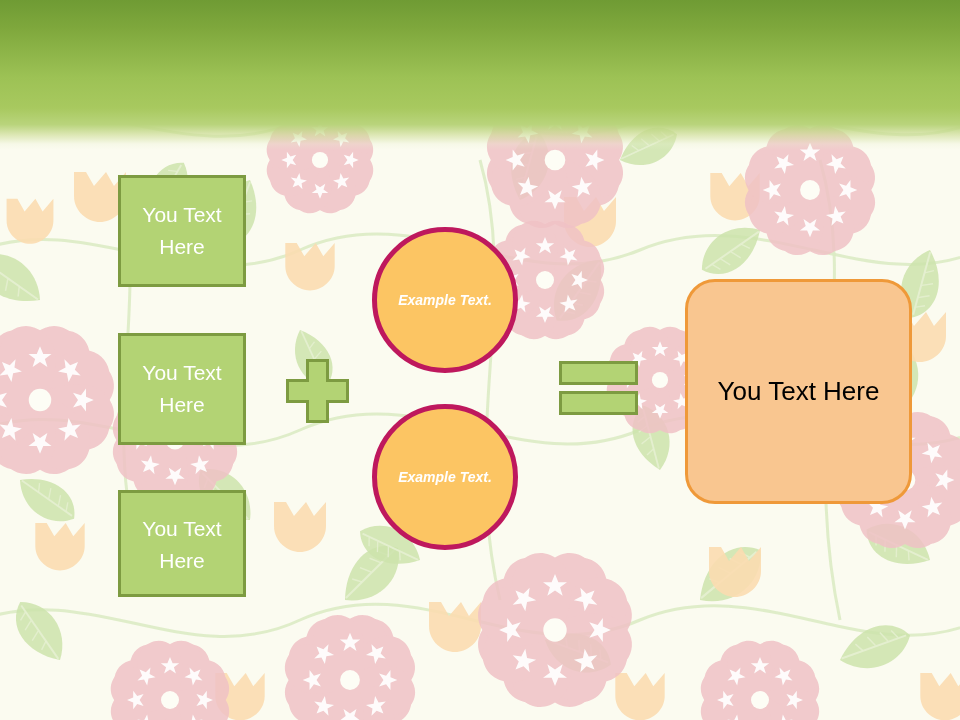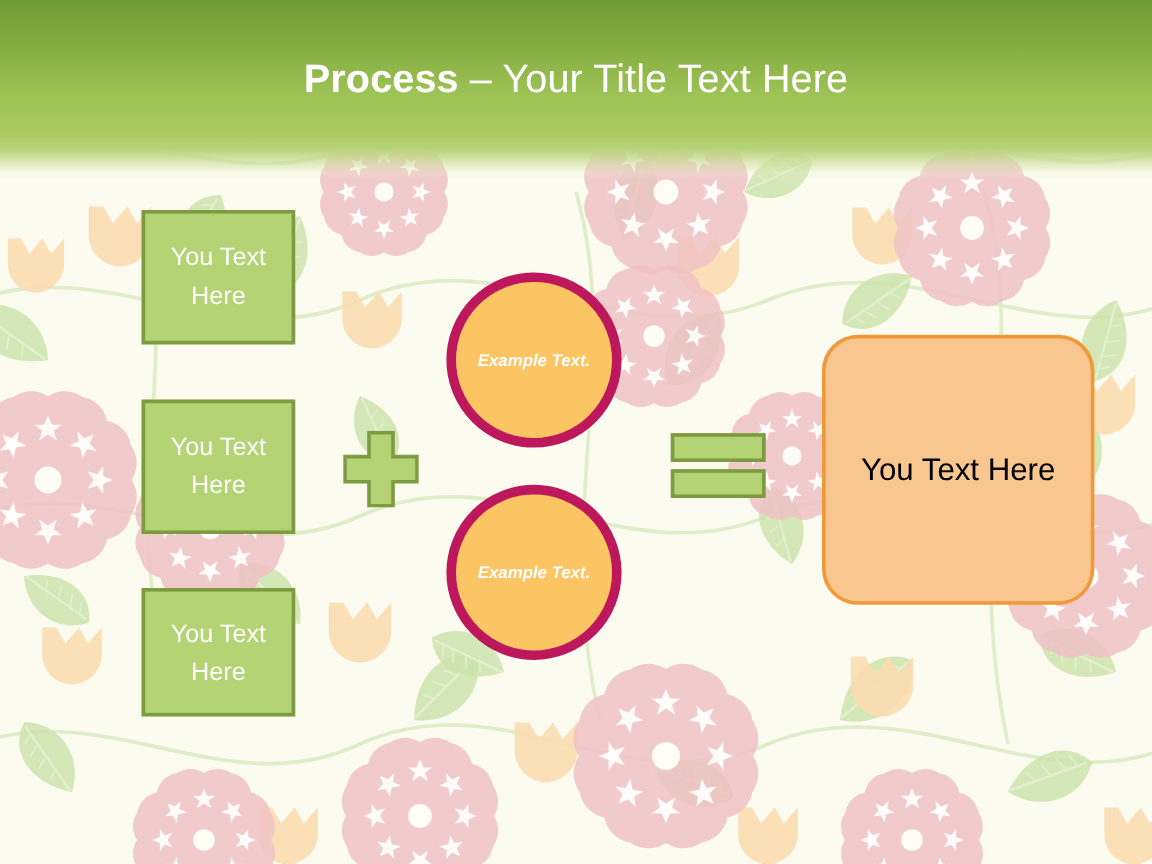--- a/index.html
+++ b/index.html
@@ -78,21 +78,21 @@
 
   #box-1 { left: 108px; top: 175px;  width: 128px; height: 112px; }
   #box-2 { left: 108px; top: 333px;  width: 128px; height: 112px; }
   #box-3 { left: 108px; top: 490px;  width: 128px; height: 107px; }
 
   .circle {
     position: absolute;
     box-sizing: border-box;
     border-radius: 50%;
     background: #fcc563;
-    border: 8px solid #be185d;
+    border: 5px solid #be185d;
     color: #ffffff;
     font-size: 14px;
     line-height: 22px;
     font-weight: bold;
     font-style: italic;
     text-align: center;
     display: flex;
     align-items: center;
     justify-content: center;
   }
@@ -282,23 +282,20 @@
       <use href="#flower" transform="translate(810,190) scale(1.1)"></use>
       <use href="#flower" transform="translate(905,480) scale(1.15)"></use>
       <use href="#flower" transform="translate(760,700) scale(1.0)"></use>
       <use href="#flower" transform="translate(170,700) scale(1.0)"></use>
       <use href="#flower" transform="translate(660,380) scale(0.9)"></use>
       <use href="#flower" transform="translate(320,160) scale(0.9)"></use>
     </g>
   </svg>
 
   <div id="header-band"></div>
-  <div id="page-title">
-    <span class="bold">Process</span><span class="rest"> – Your Title Text Here</span>
-  </div>
 
   <div id="shapes">
 
     <div id="box-1" class="green-box">
       <span>You Text Here</span>
     </div>
 
     <div id="box-2" class="green-box">
       <span>You Text Here</span>
     </div>

